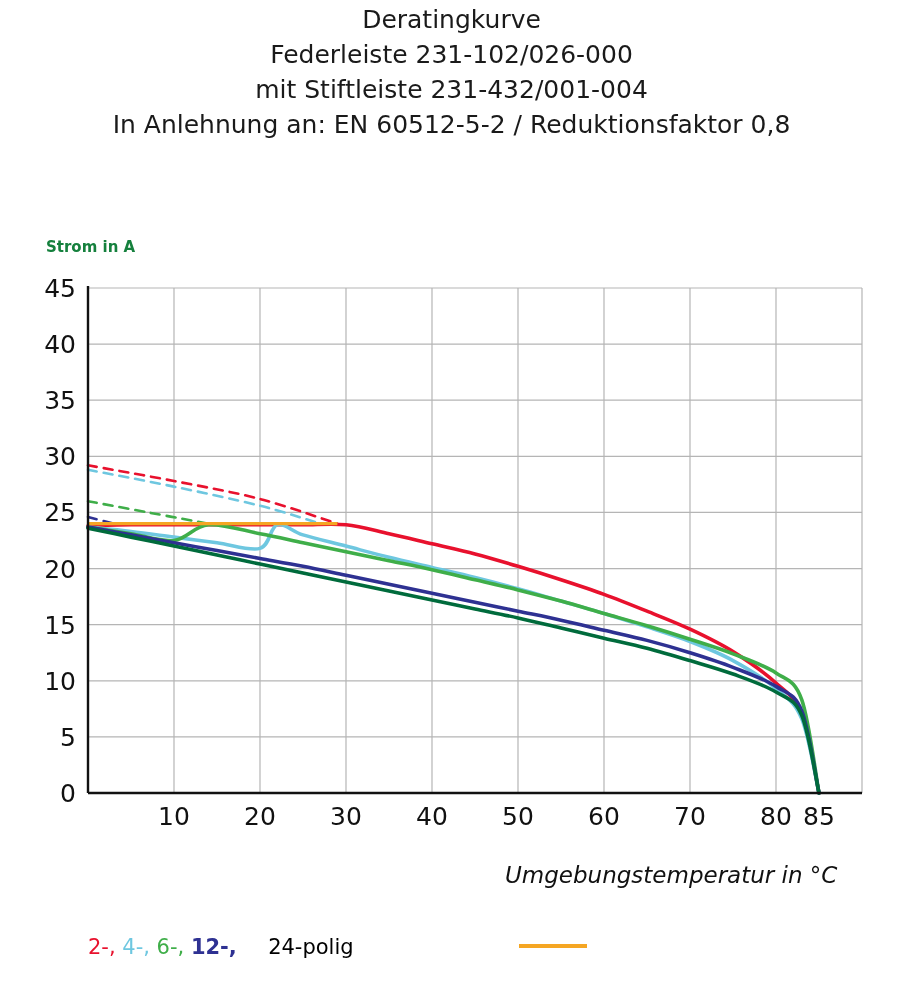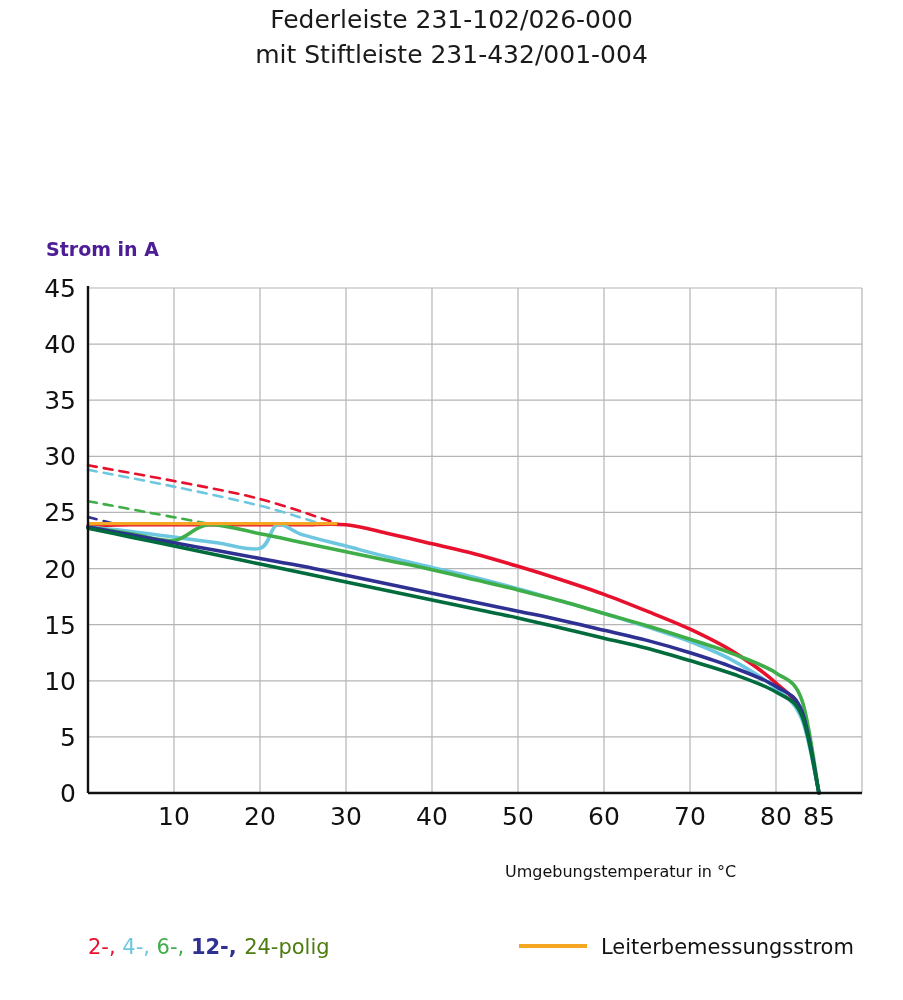--- a/index.html
+++ b/index.html
@@ -37,32 +37,33 @@
   .title-line sup {
     font-size: 15px;
     vertical-align: super;
     line-height: 0;
   }
   
   .y-axis-caption {
     position: absolute;
     left: 46px;
     top: 238px;
-    font-size: 19px;
+    font-size: 15px;
     font-weight: bold;
-    color: #4c1d95;
+    color: #15803d;
     white-space: nowrap;
   }
   .x-axis-caption {
     position: absolute;
     left: 505px;
     top: 862px;
-    font-size: 16px;
+    font-size: 23px;
     color: #111;
     white-space: nowrap;
+    font-style: italic;
   }
   
   #plot-wrap {
     position: absolute;
     left: 0;
     top: 0;
     width: 903px;
     height: 1000px;
   }
   svg { display: block; }
@@ -111,22 +112,24 @@
     margin-right: 14px;
     margin-bottom: 4px;
   }
 </style>
 </head>
 <body>
 
 <div id="page">
 
   <div class="title-block">
+    <div class="title-line">Deratingkurve</div>
     <div class="title-line">Federleiste 231-102/026-000</div>
     <div class="title-line">mit Stiftleiste 231-432/001-004</div>
+    <div class="title-line">In Anlehnung an: EN 60512-5-2 / Reduktionsfaktor 0,8</div>
   </div>
 
   <div class="y-axis-caption">Strom in A</div>
   <div class="x-axis-caption">Umgebungstemperatur in °C</div>
 
   <div id="plot-wrap">
     <svg width="903" height="1000" viewBox="0 0 903 1000">
       <g id="gridlines">
           <line x1="88" y1="793" x2="862" y2="793" stroke="#b5b5b5" stroke-width="1.2"></line>
           <line x1="88" y1="736.8888888888889" x2="862" y2="736.8888888888889" stroke="#b5b5b5" stroke-width="1.2"></line>
@@ -184,19 +187,19 @@
           <line x1="88" y1="523.6666666666667" x2="337.4" y2="523.6666666666667" stroke="#f5a623" stroke-width="3.4"></line>
         </g>
       <g id="axis-lines">
           <line x1="88" y1="286" x2="88" y2="793" stroke="#111" stroke-width="2.4"></line>
           <line x1="88" y1="793" x2="862" y2="793" stroke="#111" stroke-width="2.4"></line>
         </g>
     </svg>
   </div>
 
   <div class="legend">
-    <div class="legend-poles" id="legend-poles"><span style="color: rgb(232, 17, 45);">2-, </span><span style="color: rgb(110, 199, 224);">4-, </span><span style="color: rgb(63, 174, 73);">6-, </span><span style="color: rgb(46, 49, 146); font-weight: bold;">12-, </span><span style="color: #4d7c0f;">24-polig</span></div>
+    <div class="legend-poles" id="legend-poles"><span style="color: rgb(232, 17, 45);">2-, </span><span style="color: rgb(110, 199, 224);">4-, </span><span style="color: rgb(63, 174, 73);">6-, </span><span style="color: rgb(46, 49, 146); font-weight: bold;">12-, </span><span style="color: #000000; margin-left: 24px;">24-polig</span></div>
     <div class="legend-current">
-      <span class="legend-swatch"></span><span>Leiterbemessungsstrom</span>
+      <span class="legend-swatch"></span>
     </div>
   </div>
 
 </div>
 
 </body></html>

